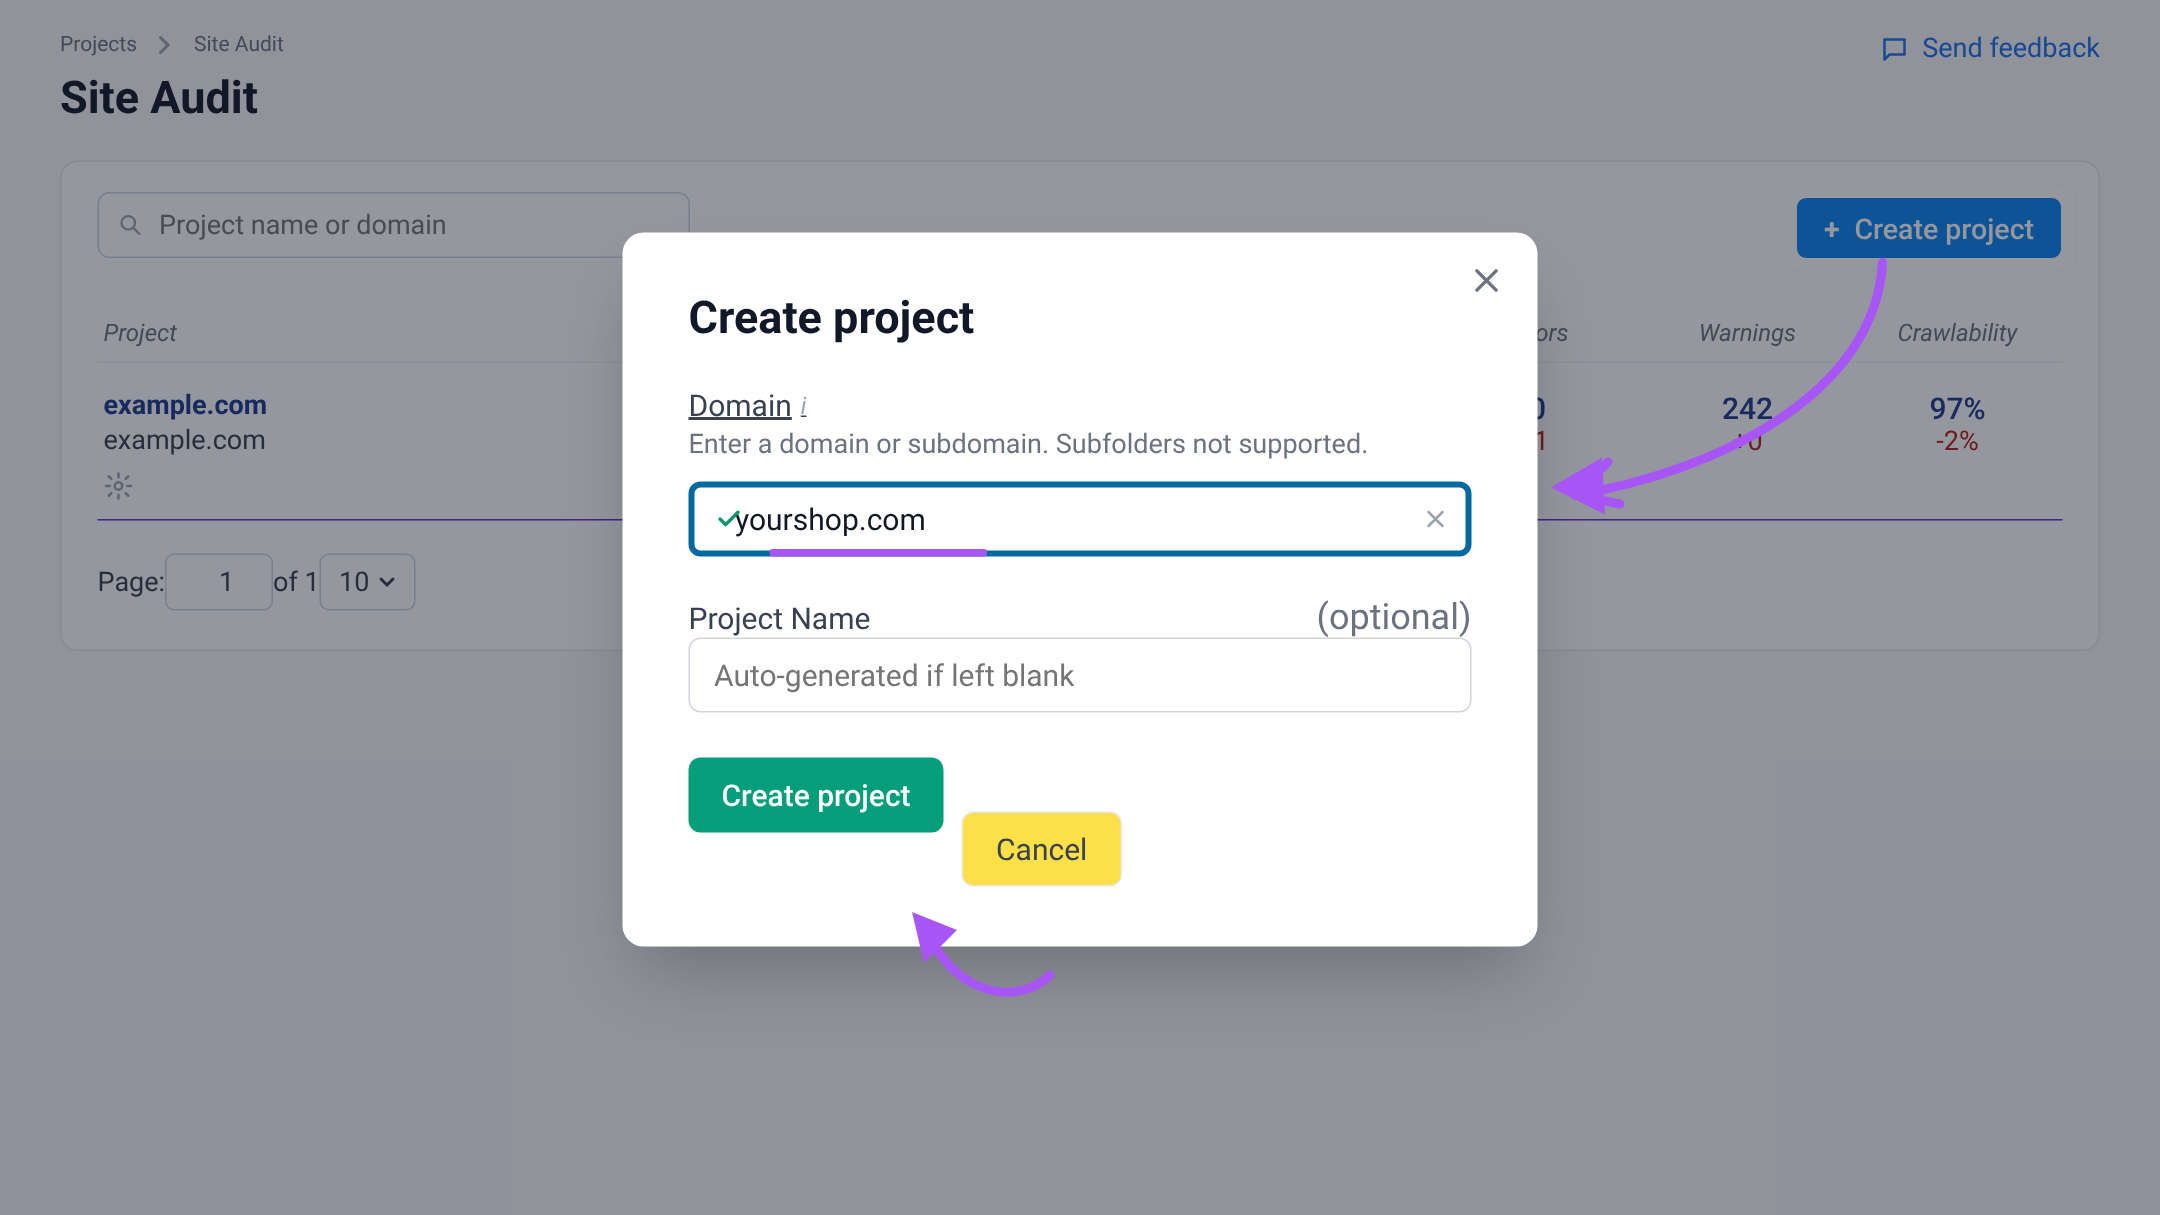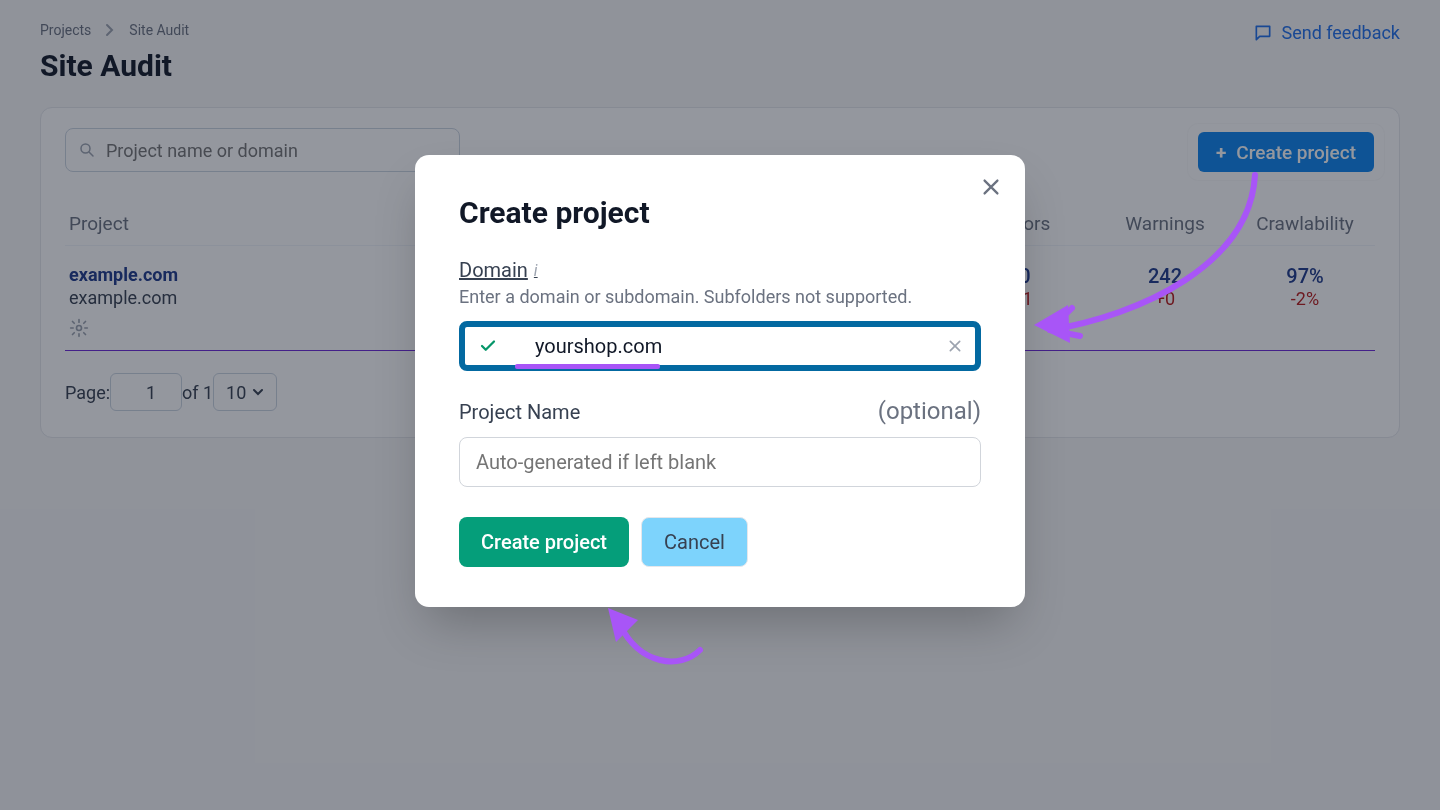--- a/index.html
+++ b/index.html
@@ -9,52 +9,52 @@
   .crumbs a { color:#6b7280; text-decoration:none; }
   .chev { color:#9ca3af; font-size:14px; }
   h1.title { font-size:30px; font-weight:700; margin-top:10px; color:#111827;}
   .feedback { position:absolute; right:40px; top:22px; display:flex; align-items:center; gap:8px; color:#1f6feb; font-size:18px; }
   .card { margin-top:24px; border:1px solid #e5e7eb; border-radius:12px; background:#fff; padding:20px 24px 26px 24px; }
   .search { display:inline-flex; align-items:center; gap:10px; width:395px; height:44px; border:1px solid #cbd5e1; border-radius:8px; padding:0 12px; background:#fff;}
   .search input { border:none; outline:none; font-size:18px; color:#374151; width:100%; background:transparent;}
   .createwrap { position:absolute; right:56px; top:124px; background:#fff; border-radius:10px; padding:8px 10px; box-shadow:0 0 0 1px rgba(0,0,0,0.02);}
   .createbtn { display:flex; align-items:center; gap:10px; background:#0b84ee; color:#fff; border:none; border-radius:6px; height:40px; padding:0 18px; font-size:19px; font-weight:500; cursor:pointer;}
   .tbl { width:100%; margin-top:30px; }
-  .thead { display:flex; color:#6b7280; font-size:19px; padding:10px 0; border-bottom:1px solid #f1f5f9;}
+  .thead { display:flex; color:#6b7280; font-size:16px; padding:10px 0; border-bottom:1px solid #f1f5f9;font-style:italic;}
   .col-proj { flex:1; padding-left:4px;}
   .col-err, .col-warn, .col-crawl { width:140px; text-align:center;}
   .trow { display:flex; align-items:flex-start; padding:18px 0 12px 0; border-bottom:1px solid #6d28d9;}
   .pname { color:#1e3a8a; font-weight:700; font-size:18px;}
   .pdom { color:#374151; font-size:18px; margin-top:2px;}
   .gear { margin-top:10px; color:#9ca3af; }
   .big { color:#1e3a8a; font-size:20px; font-weight:500;}
   .delta-neg { color:#b91c1c; font-size:18px; }
   .pager { display:flex; align-items:center; gap:0; margin-top:22px; font-size:18px; color:#374151;}
   .pagebox { height:38px; border:1px solid #cbd5e1; border-radius:6px; display:flex; align-items:center; justify-content:center;}
   .pagebox.in { width:72px; padding-left:10px; }
   .pagebox.sel { width:64px; gap:6px;}
   .overlay { position:absolute; inset:0; background:rgba(17,24,39,0.45); }
   .modal { position:absolute; left:50%; top:60px; transform:translateX(-50%); width:610px; background:#fff; border-radius:14px; box-shadow:0 25px 50px -12px rgba(0,0,0,0.25); padding:40px 44px 40px 44px; transform-origin:top center; transform:translateX(-50%) scale(1.0);}
   .modal { top:155px; }
   .modal h2 { font-size:30px; font-weight:700; color:#111827;}
   .close { position:absolute; right:20px; top:18px; width:28px; height:28px; display:flex; align-items:center; justify-content:center; cursor:pointer; color:#6b7280;}
   .label { font-size:20px; color:#374151; margin-top:28px; display:flex; align-items:center; gap:6px;text-decoration:underline;}
   .hint { font-size:18px; color:#6b7280; margin-top:4px;}
-  .field { position:relative; margin-top:14px; height:50px; border:6px solid #0369a1; border-radius:8px; display:flex; align-items:center; padding:0 44px 0 70px; }
+  .field { position:relative; margin-top:14px; height:50px; border:4px solid #0369a1; border-radius:8px; display:flex; align-items:center; padding:0 44px 0 27px; }
   .field input { border:none; outline:none; font-size:20px; color:#111827; width:100%; background:transparent;}
   .check { position:absolute; left:14px; color:#059669; }
   .clear { position:absolute; right:12px; color:#9ca3af; cursor:pointer;}
   .underline { position:absolute; left:50px; bottom:-4px; height:5px; width:145px; background:#a855f7; border-radius:2px;}
   .row2 { display:flex; justify-content:space-between; align-items:baseline; margin-top:26px;}
   .opt { color:#6b7280; font-size:24px;}
-  .field2 { margin-top:12px; height:50px; border:1px solid #d1d5db; border-radius:8px; display:flex; align-items:center; padding:0 16px;}
+  .field2 { height:50px; border:1px solid #d1d5db; border-radius:8px; display:flex; align-items:center; padding:0 16px;}
   .field2 input { border:none; outline:none; font-size:20px; color:#6b7280; width:100%; background:transparent;}
   .actions { display:flex; gap:12px; margin-top:30px;}
   .primary { background:#059e7a; color:#fff; border:none; border-radius:8px; height:50px; padding:0 22px; font-size:20px; font-weight:500; cursor:pointer;}
-  .secondary { background:#7dd3fc; color:#374151; border:1px solid #e5e7eb; border-radius:8px; height:50px; padding:0 22px; font-size:20px; cursor:pointer;}
+  .secondary { background:#fde047; color:#374151; border:1px solid #e5e7eb; border-radius:8px; height:50px; padding:0 22px; font-size:20px; cursor:pointer;margin-top:36px;}
   svg { display:block; }
   .annot { position:absolute; pointer-events:none; }
 </style>
 </head>
 <body>
 
 <div class="page">
   <div class="crumbs">
     <a href="#">Projects</a>
     <span class="chev">

